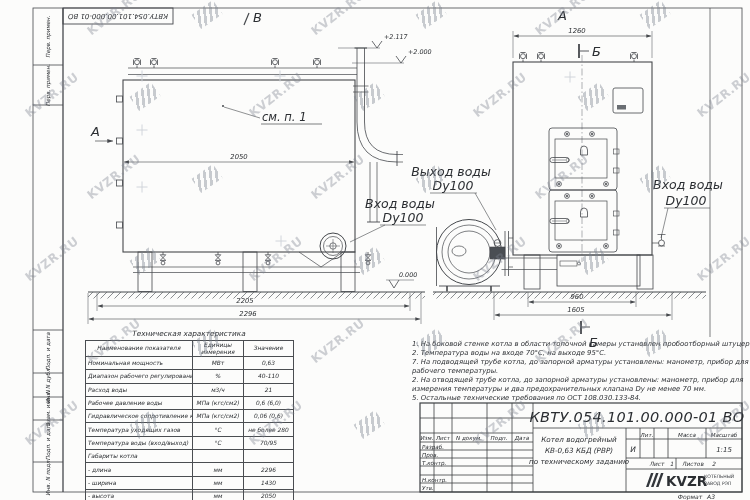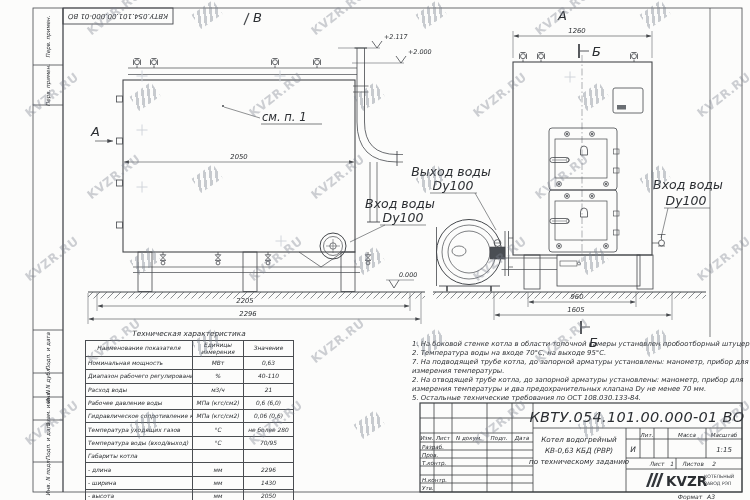--- a/index.html
+++ b/index.html
@@ -364,21 +364,21 @@
             <td class="c">2050</td>
           </tr>
     </tbody>
   </table>
 </div>
 
 <div class="notes">
   <div class="note-line">1. На боковой стенке котла в области топочной камеры установлен пробоотборный штуцер</div>
   <div class="note-line">2. Температура воды на входе 70°С, на выходе 95°С.</div>
   <div class="note-line">7. На подводящей трубе котла, до запорной арматуры установлены: манометр, прибор для</div>
-  <div class="note-line">измерения температуры.</div>
+  <div class="note-line">рабочего температуры.</div>
   <div class="note-line">2. На отводящей трубе котла, до запорной арматуры установлены: манометр, прибор для</div>
   <div class="note-line">измерения температуры и два предохранительных клапана Dу не менее 70 мм.</div>
   <div class="note-line">5. Остальные технические требования по ОСТ 108.030.133-84.</div>
 </div>
 
 <div class="wm" id="wm">
       <div class="wm-text" style="left: 82px; top: 6px;">KVZR.RU</div>
       <div class="wm-logo" style="left: 194px; top: 6px;"></div>
       <div class="wm-text" style="left: 306px; top: 6px;">KVZR.RU</div>
       <div class="wm-logo" style="left: 418px; top: 6px;"></div>

